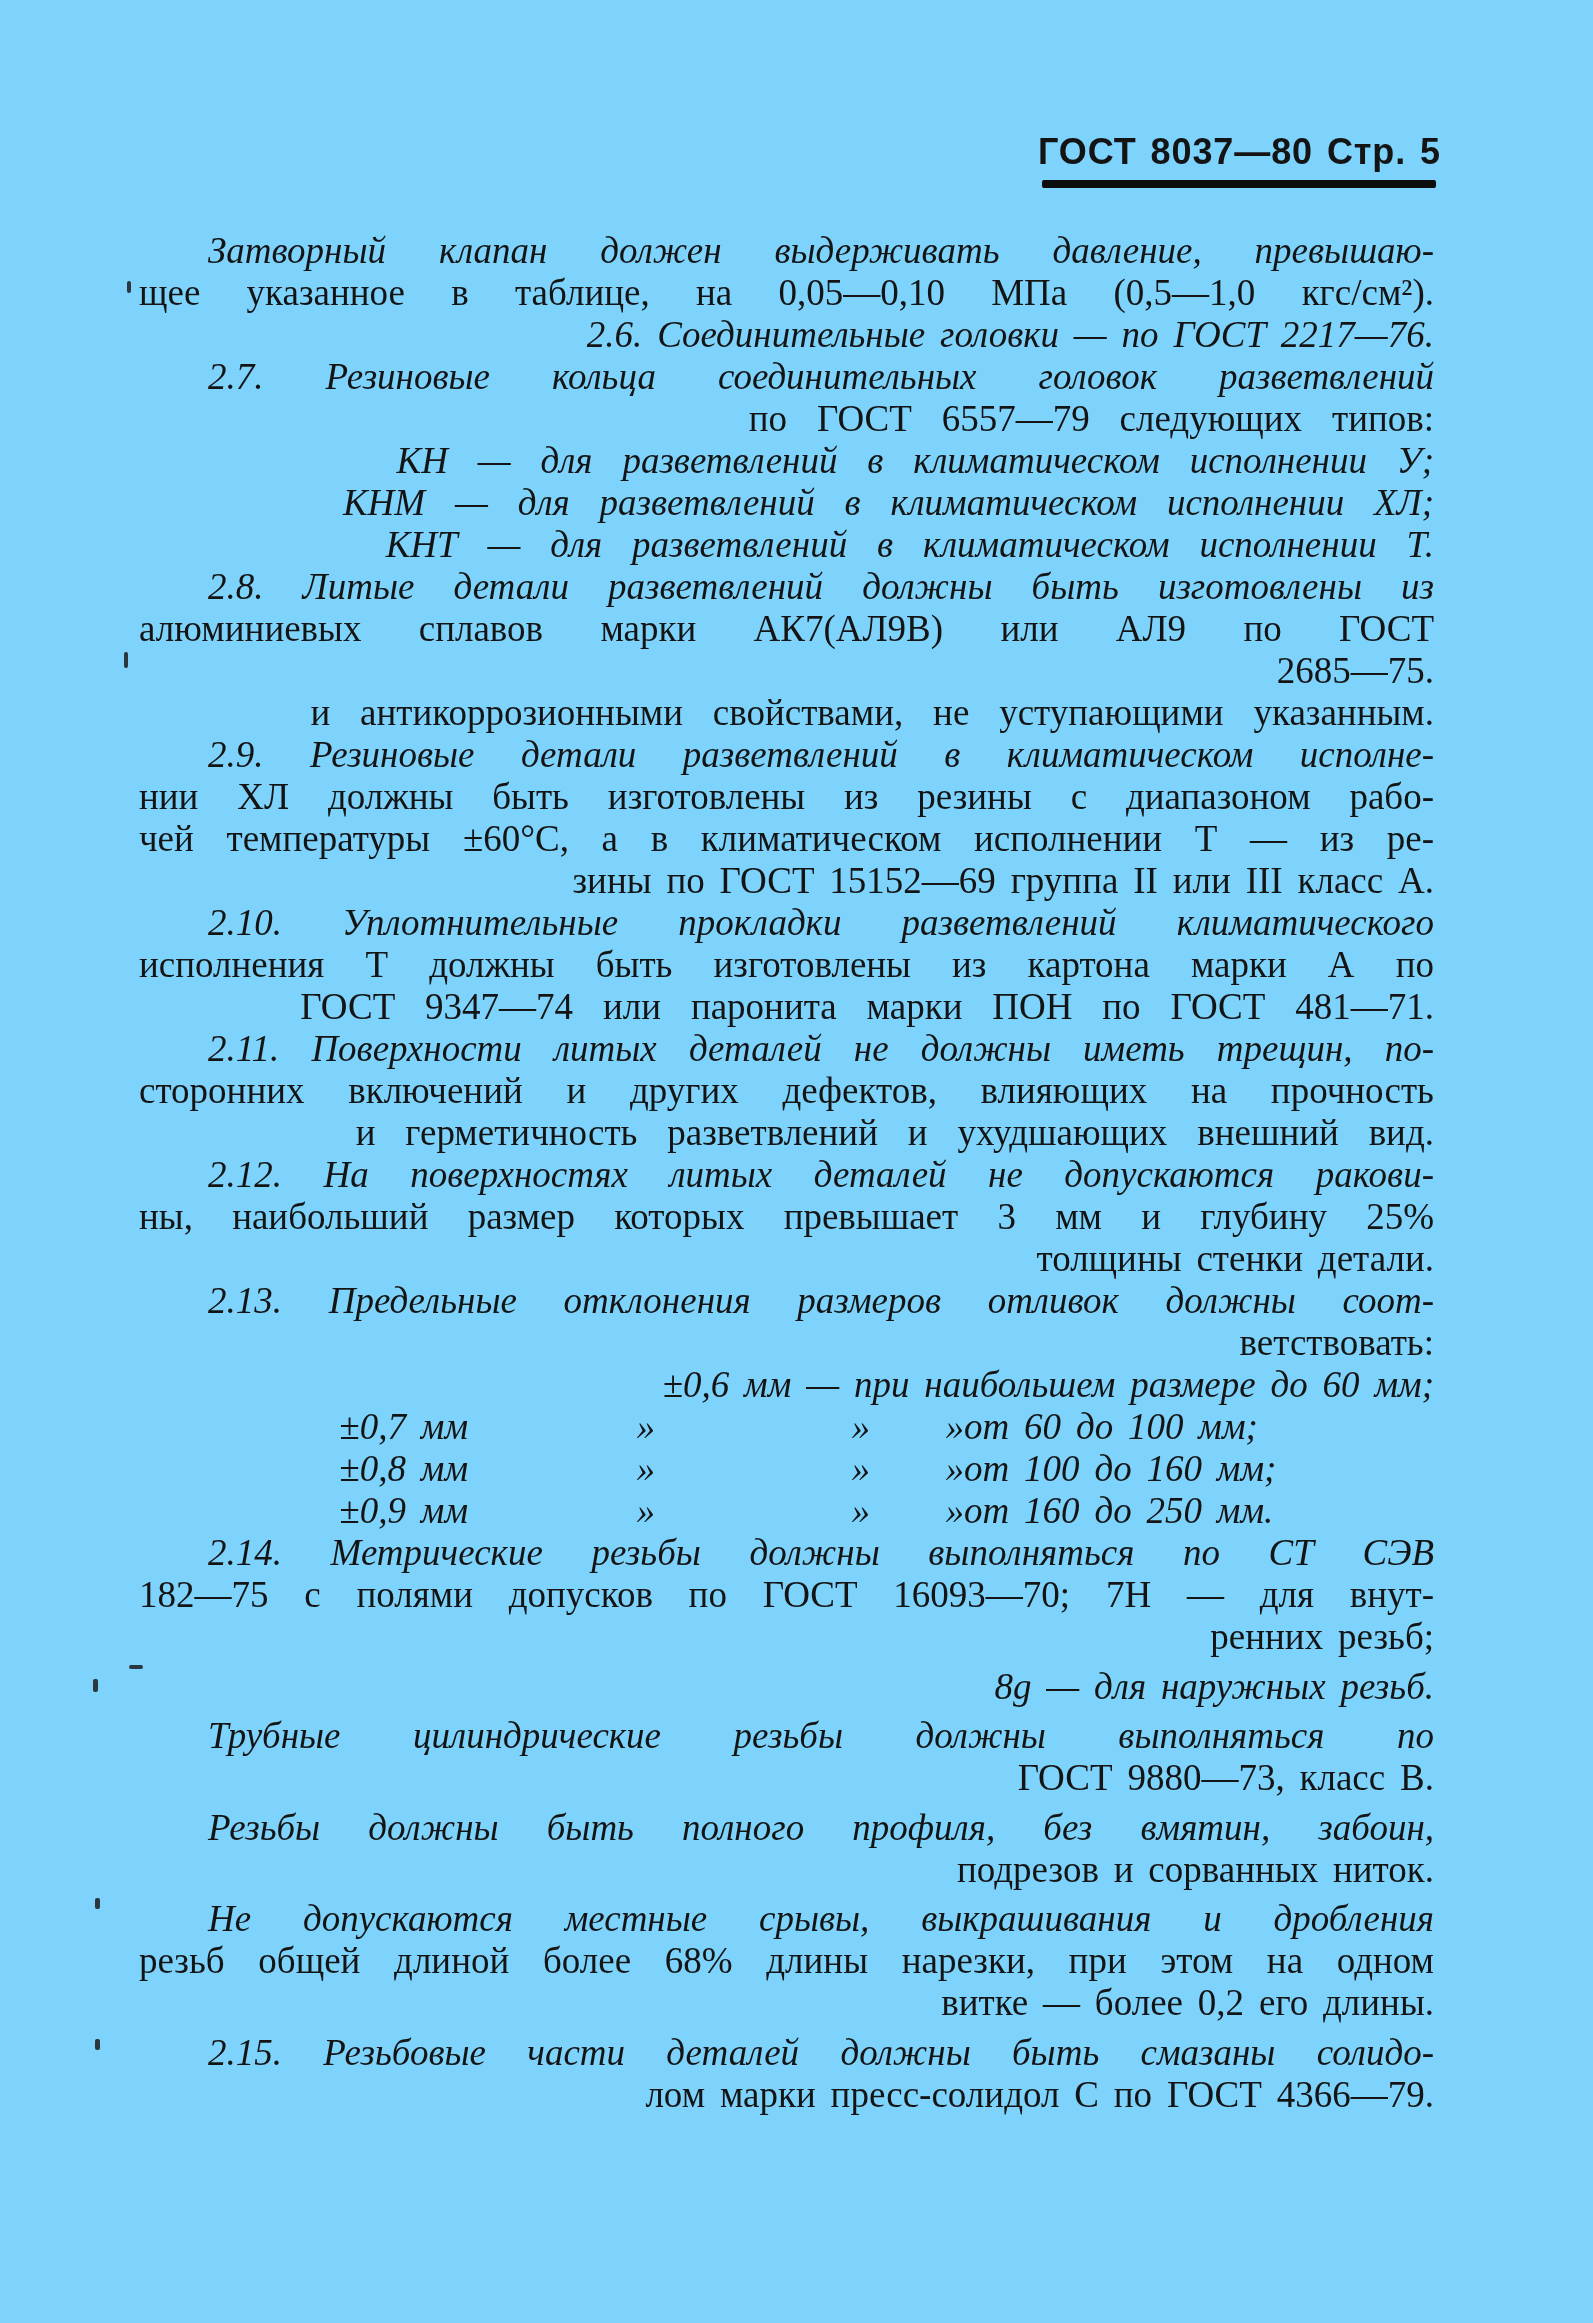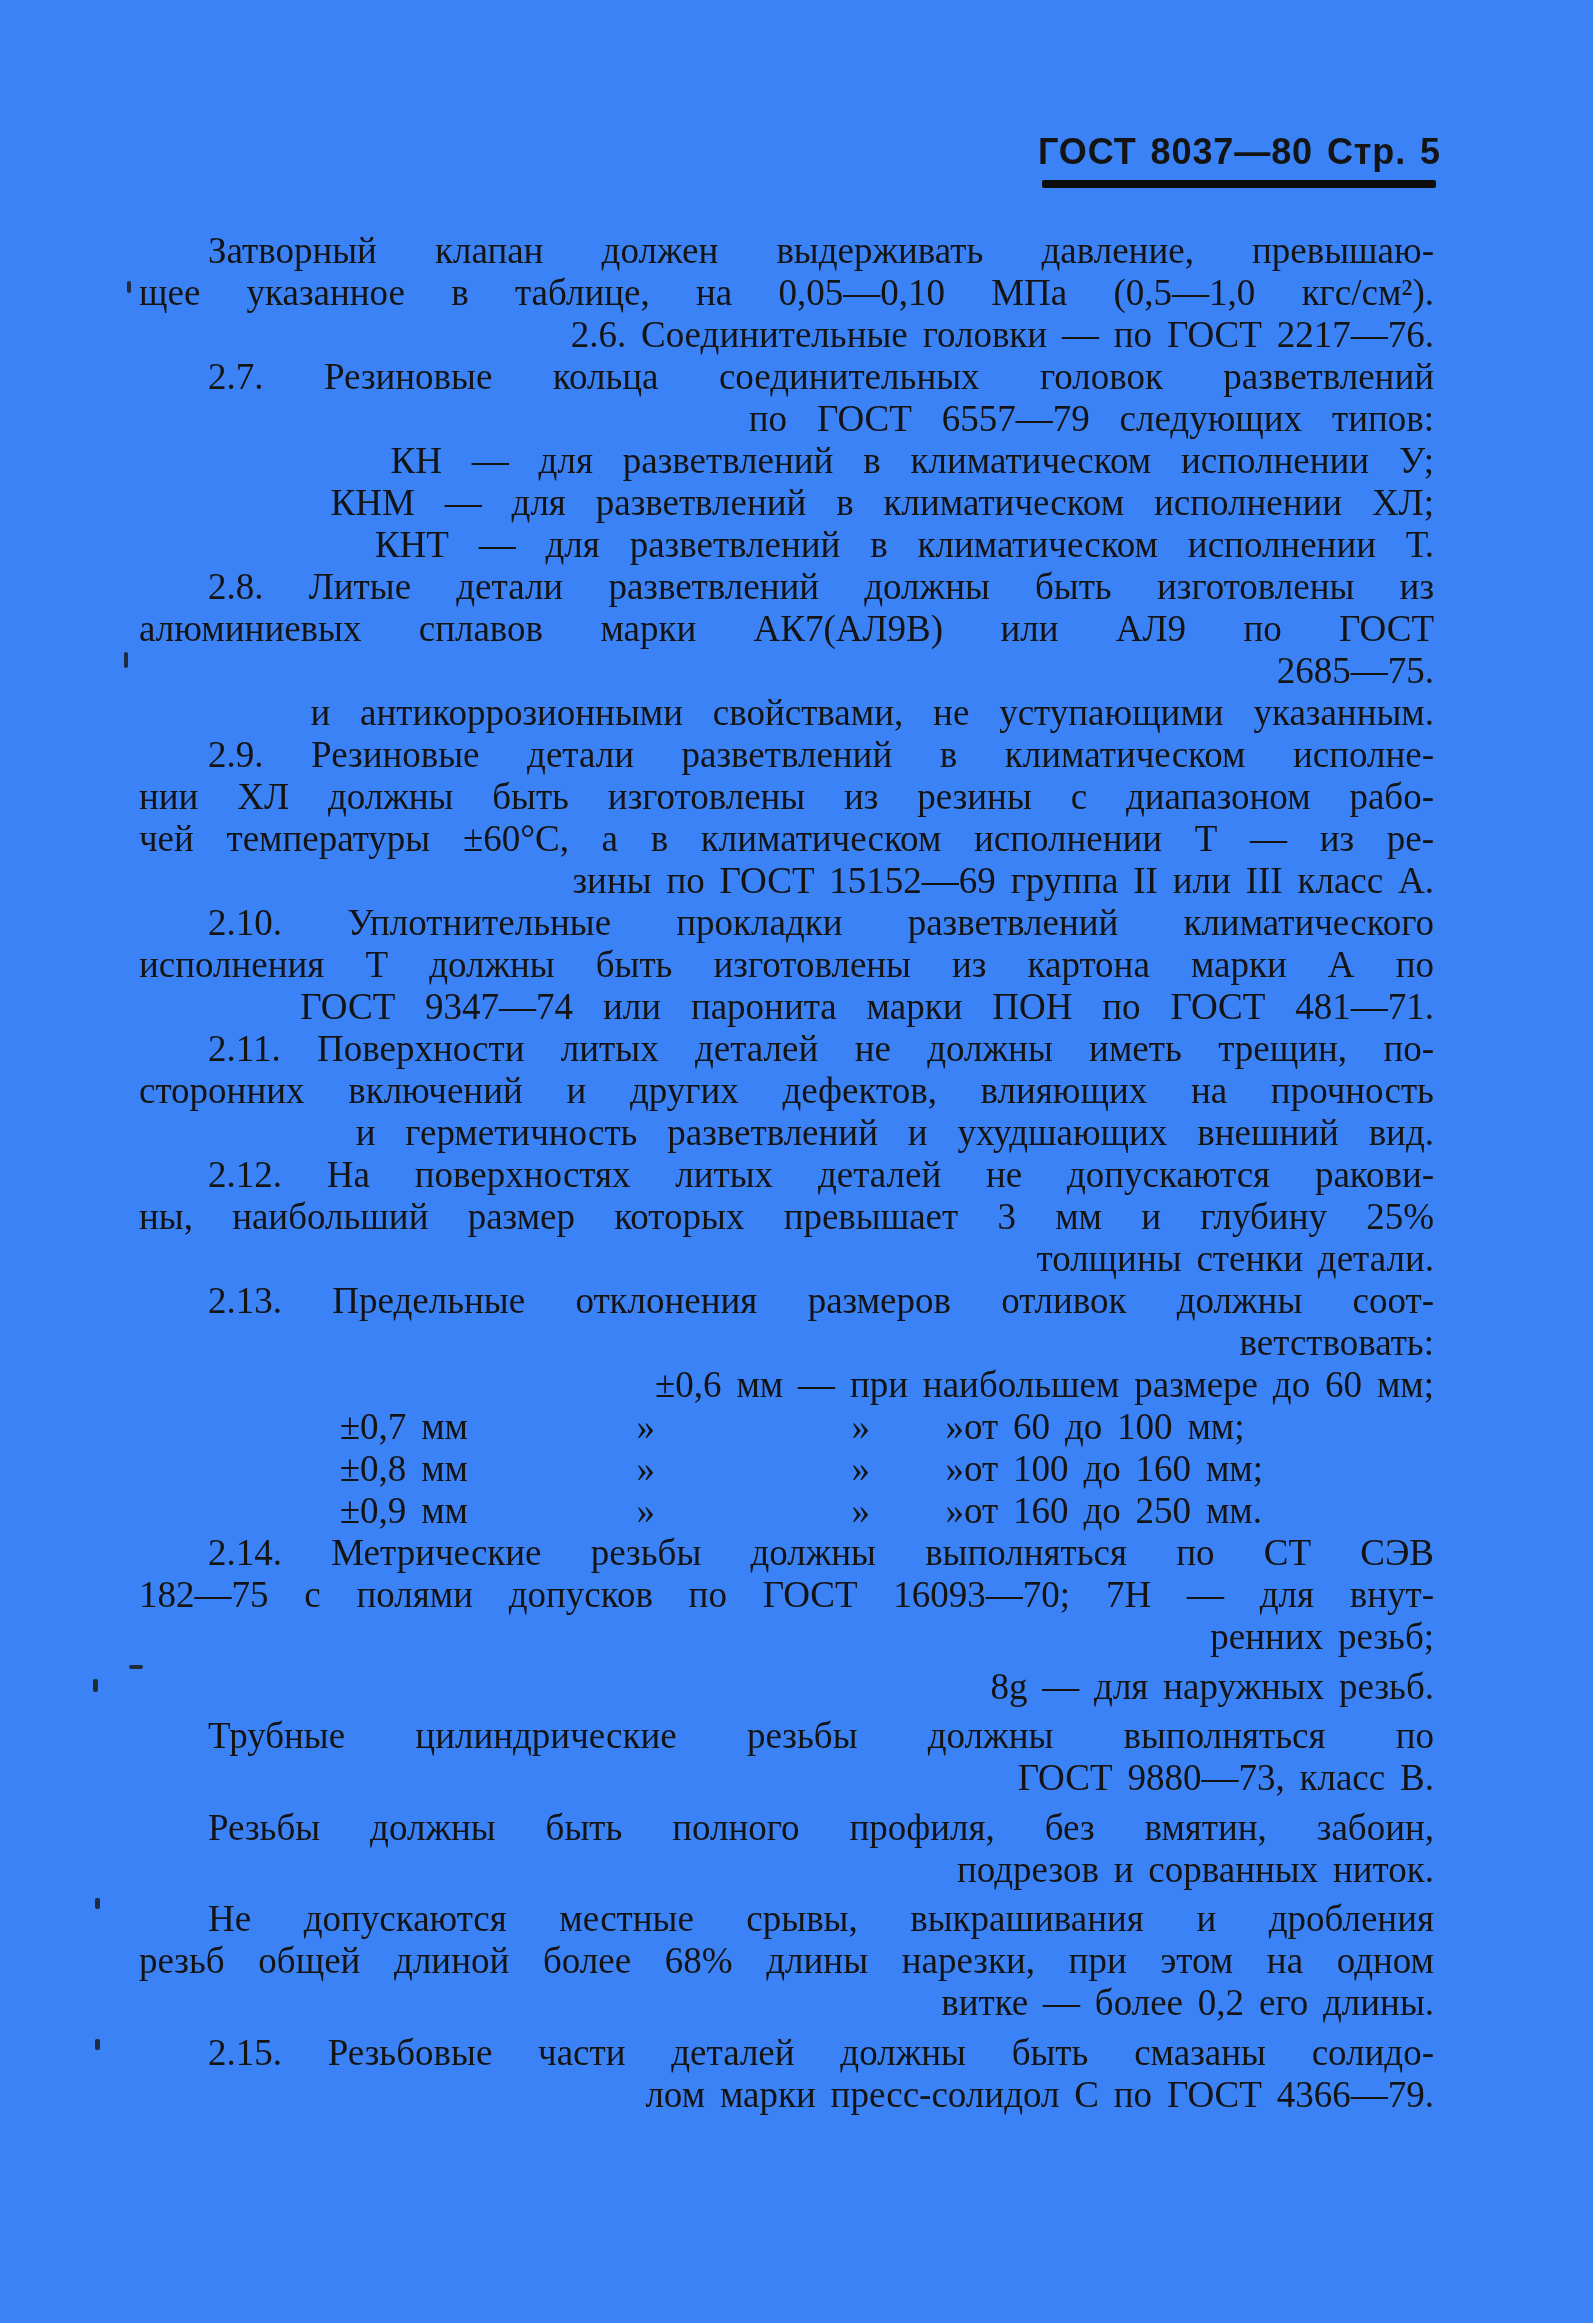--- a/index.html
+++ b/index.html
@@ -49,21 +49,21 @@
     width: 1295px;
     font-size: 37px;
   }
   .line {
     height: 42px;
     line-height: 42px;
     white-space: nowrap;
     word-spacing: 5.6px;
     text-align: right;
   }
-  .line.indent { padding-left: 69px; }
+  .line.indent { padding-left: 69px; font-style: italic; }
   .line.justify {
     white-space: normal;
     text-align: justify;
     text-align-last: justify;
     word-spacing: normal;
   }
   .line.wide { word-spacing: 20.6px; }
   .line.gap { margin-top: 7.5px; }
   .line.tabs { display: flex; }
   .line.tabs .c0 { display: inline-block; width: 260px; }
@@ -80,21 +80,21 @@
   .speck.s1 { left: 127px; top: 281px;  width: 3.7px;  height: 12px; }
   .speck.s2 { left: 124px; top: 652px;  width: 3.7px;  height: 16px; }
   .speck.s3 { left: 93px;  top: 1679px; width: 4.7px;  height: 13px; }
   .speck.s4 { left: 129px; top: 1665px; width: 14px; height: 3.7px;  }
   .speck.s5 { left: 95px; top: 1898px; width: 4.7px;  height: 11.2px; }
   .speck.s6 { left: 95px; top: 2039px; width: 4.7px;  height: 11.2px; }
 </style>
 </head>
 <body>
 
-<div class="page" style="background: #3b82f6; color: rgb(20, 20, 20);">
+<div class="page" style="background: #7dd3fc; color: rgb(20, 20, 20);">
 
   <div class="header">
     <span>ГОСТ</span>
     <span>8037—80</span>
     <span>Стр.</span>
     <span>5</span>
   </div>
   <div class="header-rule"></div>
 
   <div class="body-text">

